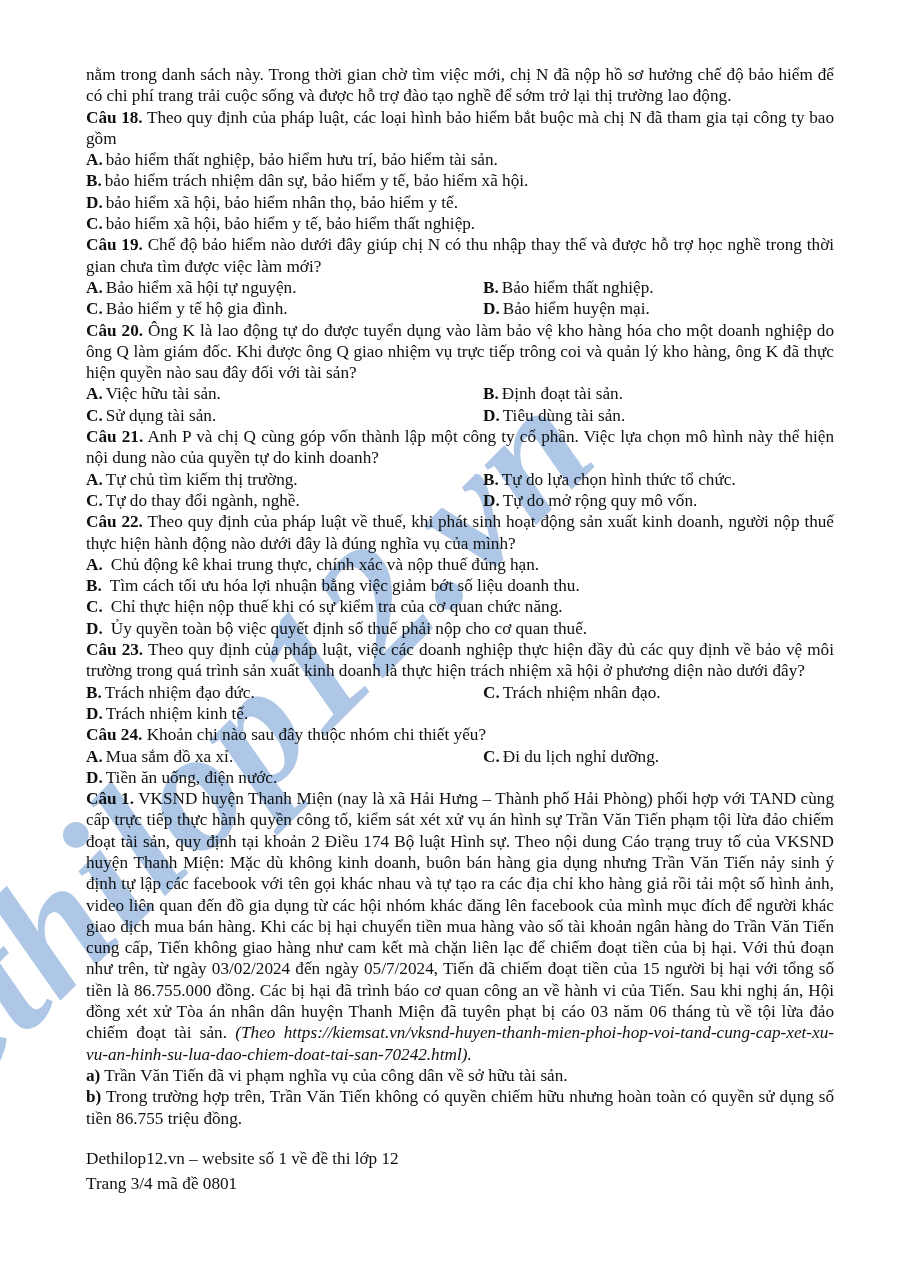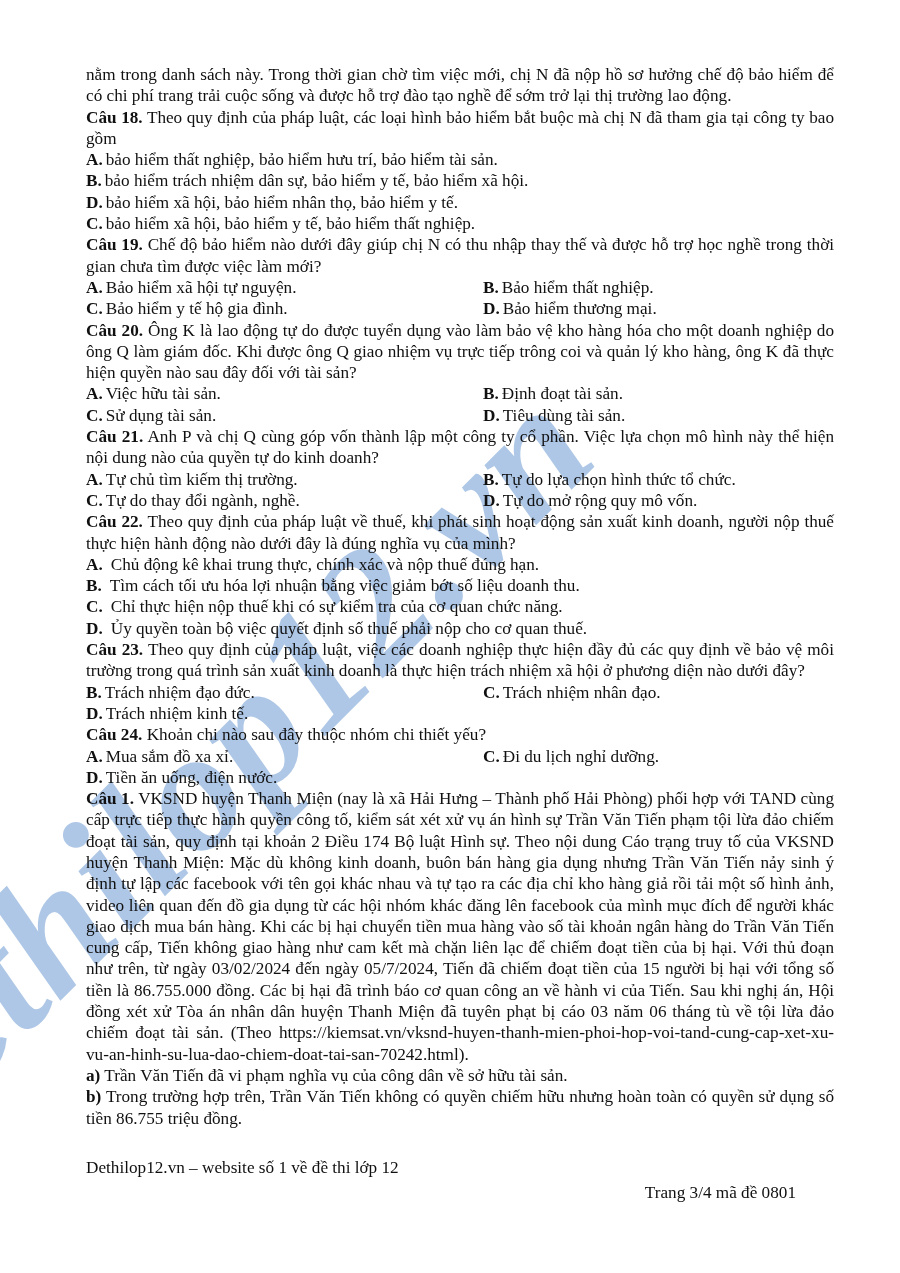--- a/index.html
+++ b/index.html
@@ -18,23 +18,23 @@
   }
   .content { position:absolute; left:86px; top:64px; width:748px; z-index:1; }
   p { margin:0; }
   .justify { text-align:justify; }
   .qnum { font-weight:bold; }
   .opt b { font-weight:bold; margin-right:3px; }
   .grid2 { display:grid; grid-template-columns:397px 1fr; }
   .one-col .opt { display:block; }
   .wide .opt b { margin-right:8px; }
   .part2 { font-weight:bold; text-align:justify; }
-  .cite { }
-  .footer-left { margin-top:28px; }
-  .footer-right { text-align:right; padding-right:38px; margin-top:4px; }
+  .cite { font-style:italic; }
+  .footer-left { margin-top:19px; }
+  .footer-right { padding-right:38px; margin-top:4px; }
 </style>
 </head>
 <body>
 
 <div class="page">
   <div class="watermark">Dethilop12.vn</div>
 
   <div class="content">
 
     <p class="justify">nằm trong danh sách này. Trong thời gian chờ tìm việc mới, chị N đã nộp hồ sơ hưởng chế độ bảo hiểm để có chi phí trang trải cuộc sống và được hỗ trợ đào tạo nghề để sớm trở lại thị trường lao động.</p>
@@ -48,21 +48,21 @@
         <p class="opt"><b>C.</b><span>bảo hiểm xã hội, bảo hiểm y tế, bảo hiểm thất nghiệp.</span></p>
       </div>
     </div>
 
     <div>
       <p class="justify"><b class="qnum">Câu 19.</b> <span>Chế độ bảo hiểm nào dưới đây giúp chị N có thu nhập thay thế và được hỗ trợ học nghề trong thời gian chưa tìm được việc làm mới?</span></p>
       <div class="grid2">
         <p class="opt"><b>A.</b><span>Bảo hiểm xã hội tự nguyện.</span></p>
         <p class="opt"><b>B.</b><span>Bảo hiểm thất nghiệp.</span></p>
         <p class="opt"><b>C.</b><span>Bảo hiểm y tế hộ gia đình.</span></p>
-        <p class="opt"><b>D.</b><span>Bảo hiểm thương mại.</span></p>
+        <p class="opt"><b>D.</b><span>Bảo hiểm huyện mại.</span></p>
       </div>
     </div>
 
     <div>
       <p class="justify"><b class="qnum">Câu 20.</b> <span>Ông K là lao động tự do được tuyển dụng vào làm bảo vệ kho hàng hóa cho một doanh nghiệp do ông Q làm giám đốc. Khi được ông Q giao nhiệm vụ trực tiếp trông coi và quản lý kho hàng, ông K đã thực hiện quyền nào sau đây đối với tài sản?</span></p>
       <div class="grid2">
         <p class="opt"><b>A.</b><span>Việc hữu tài sản.</span></p>
         <p class="opt"><b>B.</b><span>Định đoạt tài sản.</span></p>
         <p class="opt"><b>C.</b><span>Sử dụng tài sản.</span></p>
         <p class="opt"><b>D.</b><span>Tiêu dùng tài sản.</span></p>

